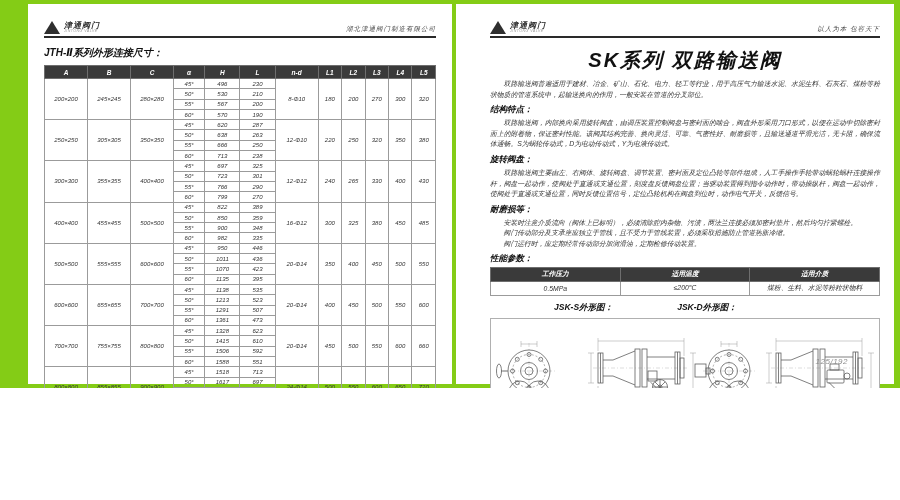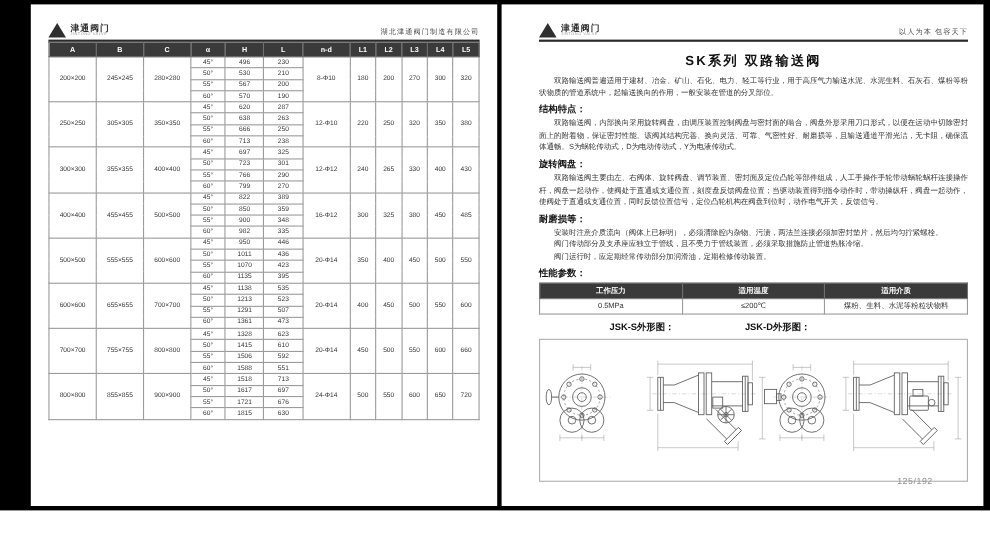--- a/index.html
+++ b/index.html
@@ -1,17 +1,17 @@
 <!DOCTYPE html>
 <html><head>
 <meta charset="utf-8">
 <style>
   html,body{margin:0;padding:0;}
   body{font-family:"Liberation Sans","DejaVu Sans",sans-serif;}
-  .canvas{position:relative;width:900px;height:464px;background:#000000;overflow:hidden;}
+  .canvas{position:relative;width:900px;height:388px;background:#84cc16;overflow:hidden;font-style:italic;}
   .page{position:absolute;top:4px;bottom:4px;background:#ffffff;}
   .page-left{left:28px;width:424px;}
   .page-right{left:456px;width:438px;}
   .inner{position:relative;height:100%;}
   .page-left .inner{padding:0 16px;}
   .page-right .inner{padding:0 14px 0 34px;}
 
   .hdr{position:relative;height:30px;border-bottom:2px solid #2a2a2a;display:flex;align-items:flex-end;justify-content:space-between;padding-bottom:2px;}
   .logo{display:flex;align-items:center;gap:4px;}
   .logo-tri{width:0;height:0;border-left:8px solid transparent;border-right:8px solid transparent;border-bottom:13px solid #2f2f2f;position:relative;}
@@ -20,21 +20,21 @@
   .logo-sub{font-size:3.5px;color:#9a9a9a;letter-spacing:.5px;}
   .hdr-right{font-size:6.5px;color:#4a4a4a;letter-spacing:1px;}
 
   .lp-title{margin:8px 0 5px;font-size:10px;font-weight:bold;color:#111;}
 
   table.dim{width:100%;border-collapse:collapse;table-layout:fixed;}
   table.dim th{background:#3a3a3a;color:#fff;font-size:6.5px;font-weight:bold;border:1px solid #6e6e6e;height:12px;padding:0;}
   table.dim td{border:1px solid #9b9b9b;font-size:6px;color:#333;text-align:center;height:9.3px;padding:0;line-height:1;}
   .c-a{width:11%}.c-b{width:11%}.c-c{width:11%}.c-ang{width:8%}.c-h{width:9%}.c-l{width:9%}.c-nd{width:11%}.c-ls{width:6%}
 
-  .rp-title{text-align:center;font-size:12px;font-weight:bold;color:#111;letter-spacing:2px;margin:9px 0 5px;}
+  .rp-title{text-align:center;font-size:20px;font-weight:bold;color:#111;letter-spacing:2px;margin:9px 0 5px;}
   .para{font-size:6.8px;line-height:10.6px;color:#333;text-align:justify;text-indent:2em;margin:1px 0;}
   .sec-h{font-size:8.5px;font-weight:bold;color:#111;margin:4px 0 2px;}
   .notice-line{font-size:6.8px;line-height:10.4px;color:#333;text-indent:2em;margin:0;}
 
   table.params{width:100%;border-collapse:collapse;table-layout:fixed;margin-top:2px;}
   table.params th{background:#3a3a3a;color:#fff;font-size:6.8px;font-weight:bold;border:1px solid #6e6e6e;height:13px;padding:0;}
   table.params td{border:1px solid #9b9b9b;font-size:6.8px;color:#333;text-align:center;height:13px;padding:0;}
 
   .dlabels{display:flex;margin-top:6px;text-align:center;}
   .dlabels .dl{font-size:8.5px;font-weight:bold;color:#111;}
@@ -56,20 +56,21 @@
         <div class="logo">
           <span class="logo-tri"></span>
           <span class="logo-txt">
             <div class="logo-name">津通阀门</div>
             <div class="logo-sub">JINTONG VALVE</div>
           </span>
         </div>
         <div class="hdr-right">湖北津通阀门制造有限公司</div>
       </div>
 
+      <div class="lp-title">JTH-Ⅱ系列外形连接尺寸：</div>
 
       <table class="dim">
         <colgroup>
           <col class="c-a">
             <col class="c-b">
             <col class="c-c">
             <col class="c-ang">
             <col class="c-h">
             <col class="c-l">
             <col class="c-nd">

